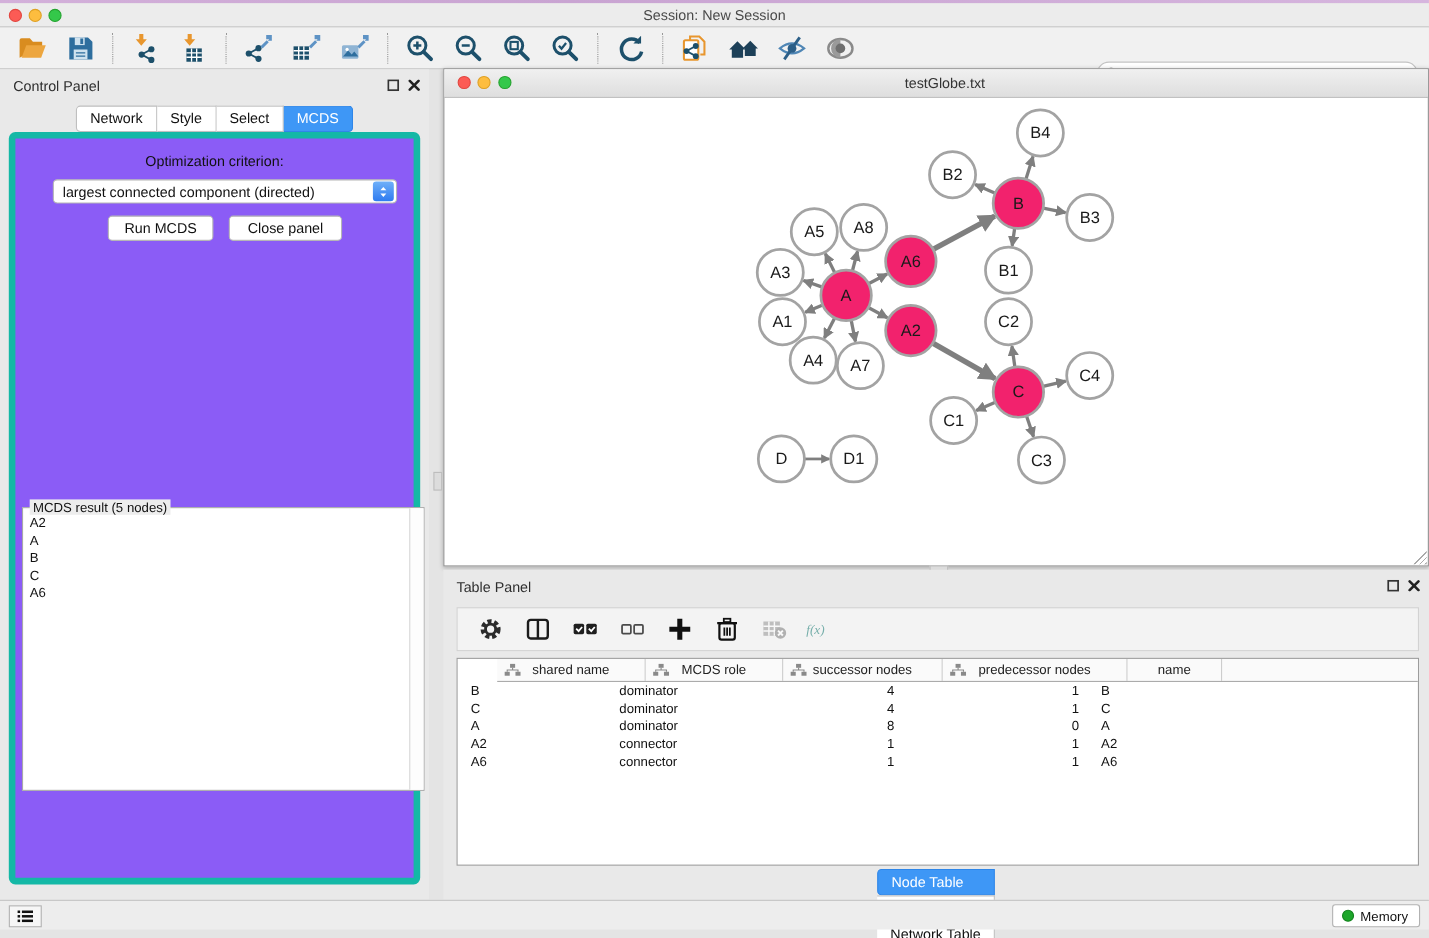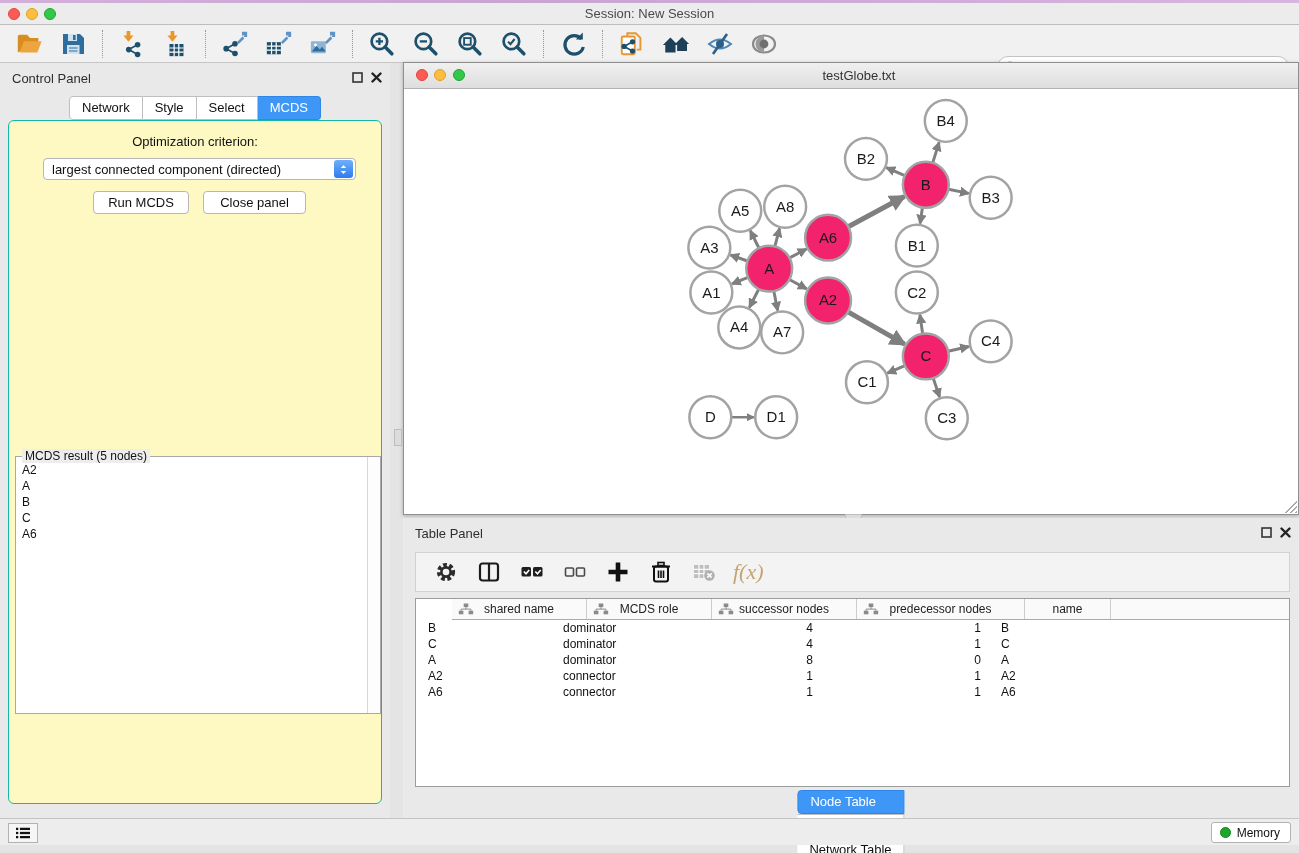--- a/index.html
+++ b/index.html
@@ -38,21 +38,21 @@
 
   .tabbar { display:flex; }
   .tab { background:#fff; border:1px solid #bfbfbf; border-left:none; font-size:13px;
     color:#111; padding:3px 12px 4px 12px; white-space:nowrap; cursor:default; }
   .tab:first-child { border-left:1px solid #bfbfbf; border-radius:4px 0 0 4px; }
   .tab:last-child { border-radius:0 4px 4px 0; }
   .tab.selected { background:#3e97f6; border-color:#2f86e8; color:#fff; }
   #cp-tabs { position:absolute; left:50%; transform:translateX(-50%); top:33px; }
 
   #cp-body { position:absolute; left:8px; top:57px; width:374px; height:684px;
-    background:#fef9c3; border:1px solid #14b8a6; border-radius:6px; }
+    background:#8b5cf6; border:6px solid #14b8a6; border-radius:6px; }
   #opt-label { position:absolute; left:0; right:0; top:13px; text-align:center; font-size:13px; color:#111; }
   #criterion-select { position:absolute; left:34px; top:37px; width:313px; height:22px; background:#fff;
     border:1px solid #b6b6b6; border-radius:4px; display:flex; align-items:center; cursor:default; }
   #criterion-select .sel-text { flex:1; font-size:13px; color:#111; padding-left:8px; white-space:nowrap; }
   #criterion-select .stepper { width:19px; height:18px; margin-right:2px; border-radius:3px;
     background:linear-gradient(#6fb0f9,#2e7bf0); display:flex; align-items:center; justify-content:center; }
   .push-btn { position:absolute; height:23px; background:#fff; border:1px solid #b6b6b6; border-radius:4px;
     font-size:13px; color:#111; display:flex; align-items:center; justify-content:center; cursor:default; }
   #run-btn { left:84px; top:70px; width:96px; }
   #closep-btn { left:194px; top:70px; width:103px; }
@@ -78,21 +78,21 @@
       linear-gradient(135deg, transparent 50%, #aaa 50%, #aaa 56%, transparent 56%, transparent 70%, #aaa 70%, #aaa 76%, transparent 76%, transparent 90%, #aaa 90%); }
   .grabber-v { left:394px; top:429px; width:8px; height:17px; background:#dcdcdc; border:1px solid #bdbdbd; }
   .grabber-h { left:845px; top:514px; width:17px; height:7px; background:#dcdcdc; border:1px solid #bdbdbd; }
 
   
   #table-panel { left:403px; top:518px; width:896px; height:300px; background:#e9e9e9; }
   #tp-toolbar { position:absolute; left:12px; top:34px; width:875px; height:40px; background:#f3f3f3;
     border:1px solid #d2d2d2; display:flex; align-items:center; gap:15px; padding-left:16px; }
   #tp-toolbar .tb-btn { width:28px; height:28px; }
   #tp-toolbar .tb-btn svg { width:24px; height:24px; }
-  #tp-toolbar .fx { font-family:"Liberation Serif", serif; font-style:italic; font-size:22px; color:#a16207; }
+  #tp-toolbar .fx { font-family:"Liberation Serif", serif; font-style:italic; font-size:12px; color:#0f766e; }
   #tp-toolbar .disabled { opacity:.55; }
 
   #tp-table { position:absolute; left:12px; top:80px; width:875px; height:189px; background:#fff;
     border:1px solid #9c9c9c; overflow:hidden; }
   #tp-header { display:flex; height:21px; background:#fafafa; border-bottom:1px solid #ababab;margin-left:36px; }
   .th { position:relative; display:flex; align-items:center; justify-content:center;
     font-size:12px; color:#222; border-right:1px solid #cdcdcd; flex:0 0 auto; }
   .th .org { position:absolute; left:6px; top:4px; width:16px; height:12px; }
   .th.filler { flex:1 1 auto; border-right:none; }
   .tr { display:flex; height:16px; align-items:center; }

